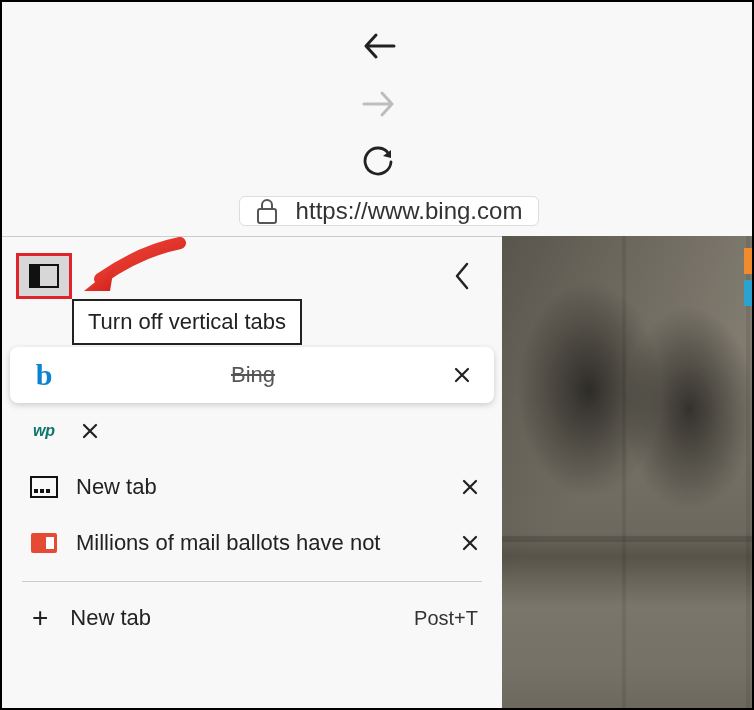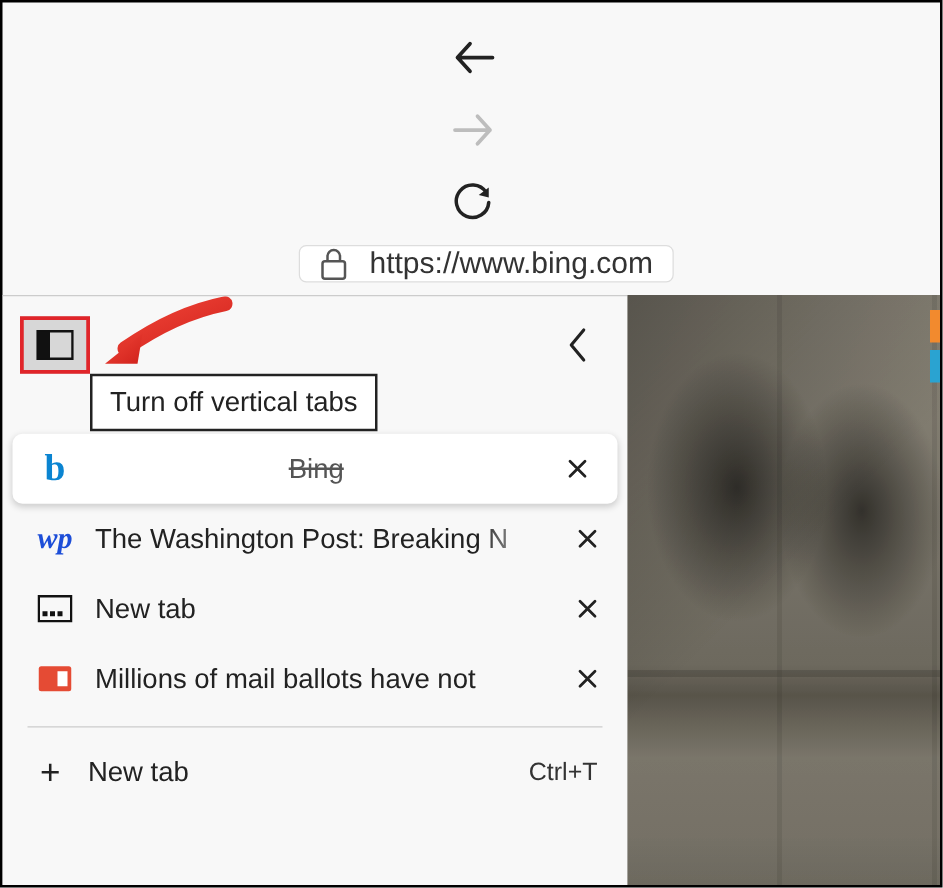--- a/index.html
+++ b/index.html
@@ -197,21 +197,21 @@
   
   .fav-bing {
     font-family: Georgia, serif;
     font-weight: bold;
     font-size: 30px;
     color: #0a84d1;
     line-height: 1;
   }
   .fav-ebay { display:flex; }
   .fav-ebay span{ width:7px; height:24px; display:block; border-radius:1px; }
-  .fav-wp { font-family: Liberation Serif, serif; font-style: italic; font-size: 24px; font-weight:bold; color:#1d4ed8; }
+  .fav-wp { font-family: Liberation Sans, sans-serif; font-style: italic; font-size: 16px; font-weight:bold; color:#0f766e; }
   .fav-newtab svg { display:block; }
   .fav-red { width:26px; height:20px; background:#e54b34; border-radius:2px; position:relative; }
   .fav-red::after{ content:""; position:absolute; right:3px; top:4px; width:8px; height:12px; background:#fff; }
 </style>
 </head>
 <body>
 
 <div class="toolbar">
   <button class="nav-btn">
     <svg width="34" height="30" viewBox="0 0 34 30">
@@ -277,21 +277,20 @@
         <div class="tab-close">
           <svg width="18" height="18" viewBox="0 0 18 18">
               <path d="M3 3 L15 15 M15 3 L3 15" stroke="#222" stroke-width="2.2" stroke-linecap="round"></path>
             </svg>
         </div>
       </div>
 
 
       <div class="tab-item">
         <div class="tab-favicon fav-wp">wp</div>
-        <div class="tab-title">The Washington Post: Breaking N</div>
         <div class="tab-close">
           <svg width="18" height="18" viewBox="0 0 18 18">
               <path d="M3 3 L15 15 M15 3 L3 15" stroke="#222" stroke-width="2.2" stroke-linecap="round"></path>
             </svg>
         </div>
       </div>
 
       <div class="tab-item">
         <div class="tab-favicon fav-newtab">
           <svg width="28" height="22" viewBox="0 0 28 22">
@@ -320,21 +319,21 @@
             </svg>
         </div>
       </div>
     </div>
 
     <div class="divider"></div>
 
     <div class="new-tab-row">
       <span class="plus">+</span>
       <span class="label">New tab</span>
-      <span class="shortcut">Ctrl+T</span>
+      <span class="shortcut">Post+T</span>
     </div>
   </div>
 
   <div class="page-content">
     <div class="stone-bg"></div>
     <div class="orange-bits">
       <span style="background:#f28a2e"></span>
       <span style="background:#2aa3d1"></span>
     </div>
   </div>

